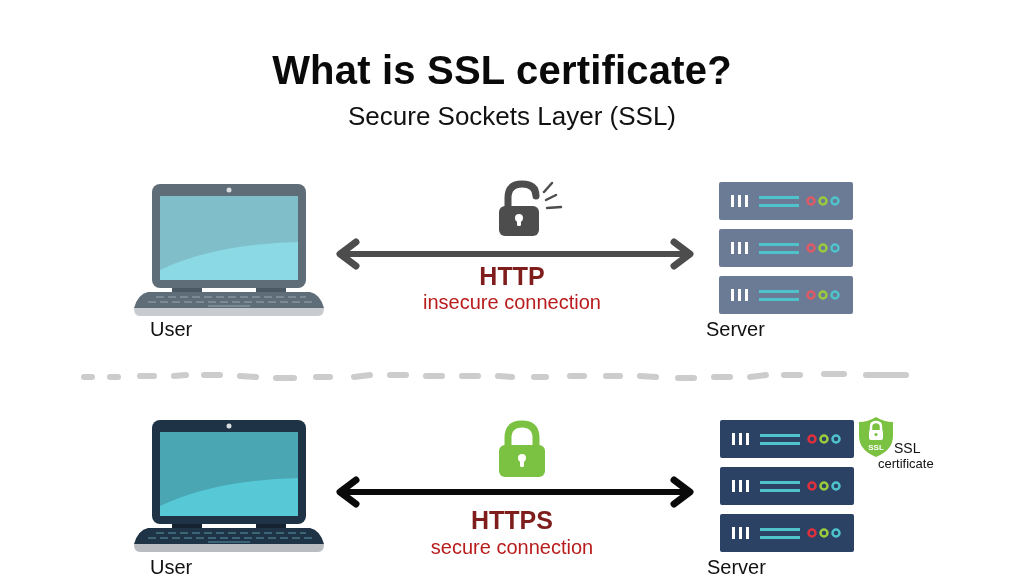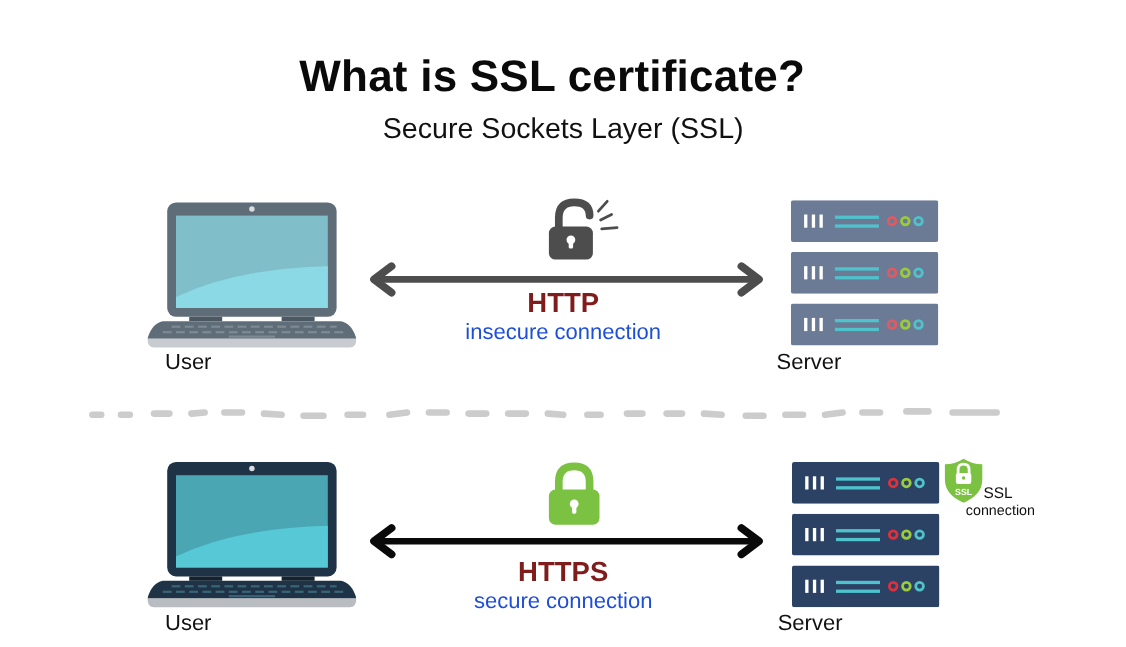--- a/index.html
+++ b/index.html
@@ -3,21 +3,21 @@
 <meta charset="utf-8">
 <style>
   html, body { margin: 0; padding: 0; background: #ffffff; }
   body { width: 1024px; height: 588px; position: relative; overflow: hidden;
          font-family: "Liberation Sans", sans-serif; color: #111; }
   .abs { position: absolute; }
   .title { left: 0; width: 1004px; top: 48px; text-align: center; font-size: 40px; font-weight: bold; color: #0a0a0a; letter-spacing: 0.2px; }
   .subtitle { left: 0; width: 1024px; top: 101px; text-align: center; font-size: 26px; color: #111; }
   .label { font-size: 20px; color: #111; text-align: left; }
   .proto { font-size: 25px; font-weight: bold; text-align: center; color: #7f1d1d; }
-  .desc { font-size: 20px; text-align: center; color: #1d4ed8; }
+  .desc { font-size: 20px; text-align: center; color: #b91c1c; }
   .cert-text { font-size: 13px; color: #111; line-height: 16px; }
   svg { display: block; }
 </style>
 </head>
 <body>
 
 <div class="abs title">What is SSL certificate?</div>
 <div class="abs subtitle">Secure Sockets Layer (SSL)</div>
 
 <div class="abs" style="left:0;top:170px;width:1024px;height:190px;">
@@ -246,15 +246,15 @@
 
   <svg class="abs" style="left:858px;top:8px;" width="36" height="42" viewBox="0 0 36 42">
     <path d="M18 1 Q26 6 35 6 L35 20 Q35 34 18 41 Q1 34 1 20 L1 6 Q10 6 18 1 Z" fill="#7cc242"></path>
     <path d="M13 15 L13 11 Q13 6 18 6 Q23 6 23 11 L23 15" fill="none" stroke="#fff" stroke-width="2.5"></path>
     <rect x="11" y="14" width="14" height="10" rx="2" fill="#fff"></rect>
     <circle cx="18" cy="18.5" r="1.6" fill="#7cc242"></circle>
     <text x="18" y="34" text-anchor="middle" font-family="Liberation Sans, sans-serif" font-size="8" font-weight="bold" fill="#fff">SSL</text>
   </svg>
   <div class="abs cert-text" style="left:878px;top:32px;width:80px;">
     <div style="padding-left:16px;font-size:14px;">SSL</div>
-    <div>connection</div>
+    <div>certificate</div>
   </div>
 </div>
 
 </body></html>

